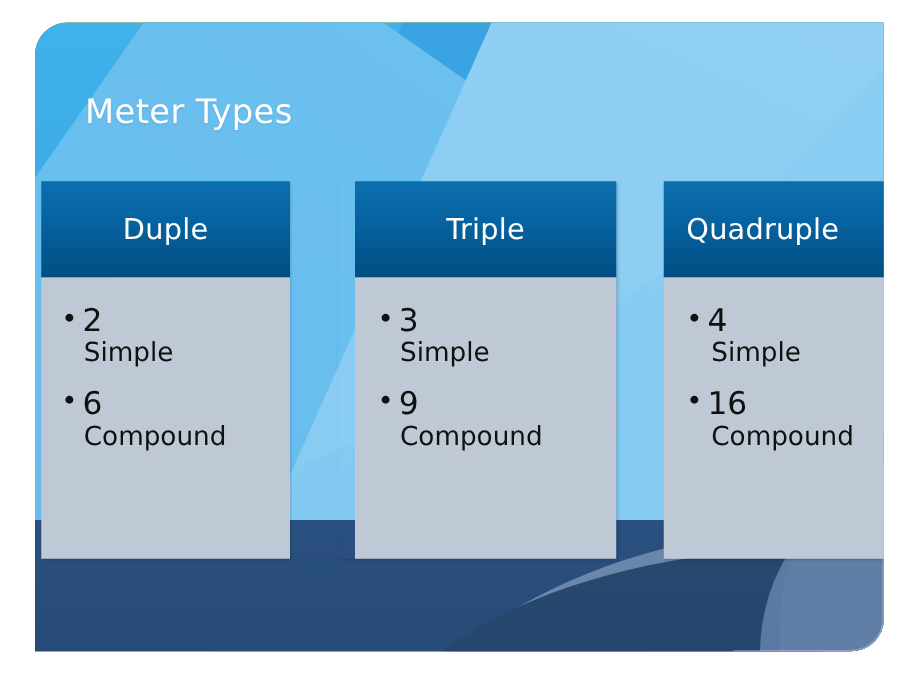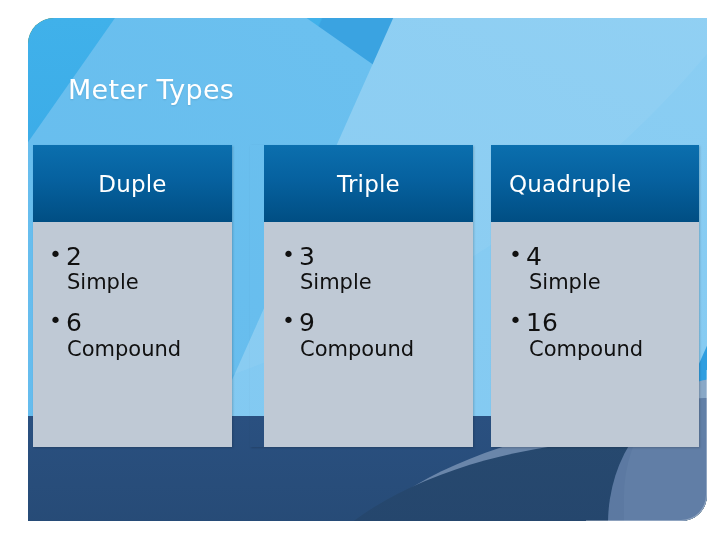--- a/index.html
+++ b/index.html
@@ -119,21 +119,21 @@
   }
 
   
   #table {
     position: absolute;
     left: 5px;
     top: 127px;
     width: 663px;
     height: 302px;
     display: flex;
-    gap: 18px;
+    gap: 38px;
   }
   .column {
     flex: 0 0 auto;
     display: flex;
     flex-direction: column;
     height: 100%;
     box-shadow: 1px 1px 2px rgba(0,0,0,0.18);
   }
   .column.c0 { width: 199px; }
   .column.c1 { width: 209px; padding-left: 14px; }

